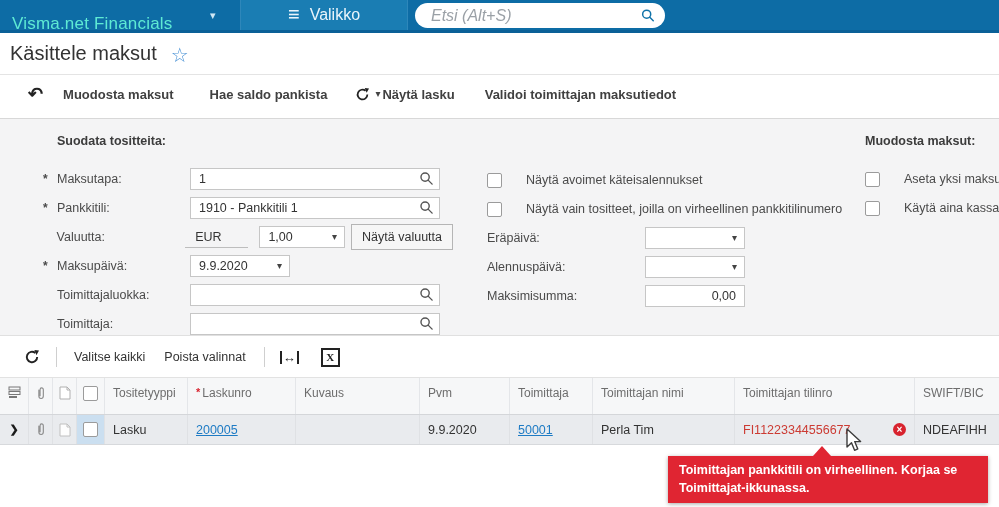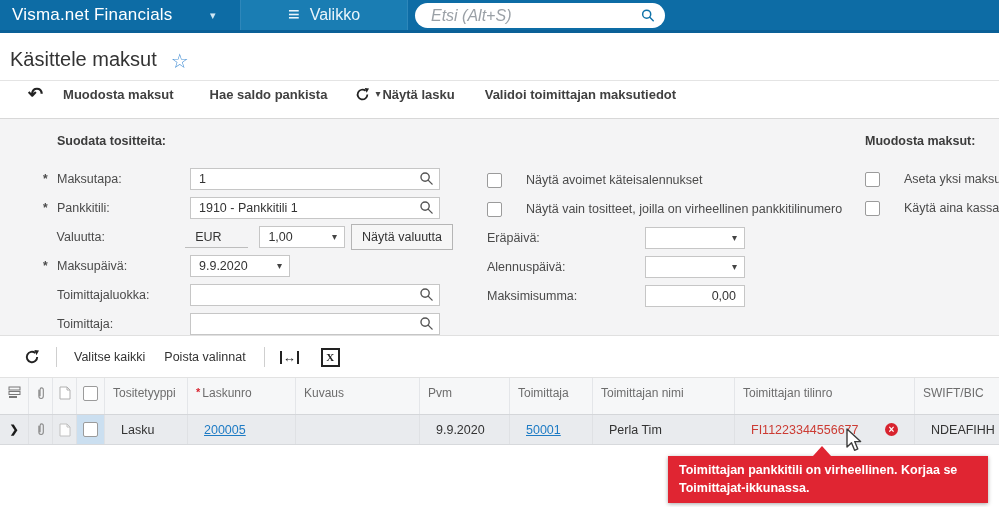--- a/index.html
+++ b/index.html
@@ -2,35 +2,35 @@
 <html><head>
 <meta charset="utf-8">
 <style>
   html,body{margin:0;padding:0}
   body{width:999px;height:507px;overflow:hidden;position:relative;background:#fff;
        font-family:"Liberation Sans",sans-serif;-webkit-font-smoothing:antialiased}
 
   
   .topbar{position:absolute;top:0;left:0;width:999px;height:30px;background:#0d6ca5;
           border-bottom:3px solid #0a6097}
-  .brand{position:absolute;left:12px;top:5px;font-size:17px;color:#ffffff;letter-spacing:.2px}
+  .brand{position:absolute;left:12px;top:14px;font-size:17px;color:#5eead4;letter-spacing:.2px}
   .brand-caret{position:absolute;left:210px;top:9px;font-size:11px;color:#cfe7f4}
   .menu-seg{position:absolute;left:240px;top:0;width:166px;height:30px;background:#1a7db3;
             border-left:1px solid #2e87ba;border-right:1px solid #2e87ba;
             display:flex;align-items:center;justify-content:center;gap:10px;color:#eaf5fb}
   .menu-glyph{font-size:20px;line-height:1;margin-top:-2px}
   .menu-label{font-size:16px}
   .search-pill{position:absolute;left:415px;top:3px;width:250px;height:25px;background:#fff;
                border-radius:13px;display:flex;align-items:center;padding:0 10px 0 14px;box-sizing:border-box}
   .search-pill input{border:none;outline:none;flex:1;background:transparent;font-family:inherit;
                      font-size:16px;font-style:italic;color:#555}
   .search-pill input::placeholder{color:#9aa0a6;font-style:italic}
 
   
-  .titlebar{position:absolute;top:39px;left:0;width:999px;height:42px;border-bottom:1px solid #e4e4e4;
+  .titlebar{position:absolute;top:33px;left:0;width:999px;height:42px;border-bottom:1px solid #e4e4e4;
             display:flex;align-items:center;padding-left:10px;box-sizing:border-box}
   .page-title{font-size:20px;color:#333}
   .fav-star{font-size:20px;color:#4d94d6;margin-left:14px;margin-top:2px}
 
   
   .toolbar{position:absolute;top:76px;left:0;width:999px;height:36px;display:flex;align-items:center}
   .tbtn{font-size:13px;font-weight:600;color:#404040;white-space:nowrap;cursor:default}
   .undo-glyph{font-size:18px;font-weight:bold;color:#222;margin-left:28px;line-height:1}
   .refresh-wrap{display:flex;align-items:center;gap:5px}
   .caret{font-size:10px;color:#444;line-height:1}
@@ -76,21 +76,21 @@
               font-family:"Liberation Serif",serif}
 
   
   .grid{position:absolute;top:377px;left:0;width:1035px}
   .grid-header{display:flex;height:38px;background:#f6f7f8;border-top:1px solid #e2e2e2;
                border-bottom:1px solid #d4d6d9;box-sizing:border-box}
   .hcell{box-sizing:border-box;border-right:1px solid #e4e6e9;padding:8px 10px 0 8px;font-size:12px;
          color:#6d6d6d;overflow:hidden;white-space:nowrap}
   .hicon{display:flex;justify-content:center;padding:8px 0 0 0}
   .grid-row{display:flex;height:30px;background:#e9ebee;border-bottom:1px solid #d7d9dc;box-sizing:border-box}
-  .rcell{box-sizing:border-box;border-right:1px solid #dfe1e4;padding:0 16px;font-size:12.5px;color:#333;
+  .rcell{box-sizing:border-box;border-right:1px solid #dfe1e4;padding:0 8px;font-size:12.5px;color:#333;
          display:flex;align-items:center;overflow:hidden;white-space:nowrap}
   .ricon{justify-content:center;padding:0}
   .c0{width:29px}.c1{width:24px}.c2{width:24px}.c3{width:28px}.c4{width:83px}.c5{width:108px}
   .c6{width:124px}.c7{width:90px}.c8{width:83px}.c9{width:142px}.c10{width:180px}.c11{width:120px}
   .cb-cell{background:#cbdff0}
   .req-red{color:#d8232e;font-size:11px;font-weight:bold;margin-right:2px;vertical-align:top}
   .link{color:#1e7bc4;text-decoration:underline;cursor:pointer}
   .row-arrow{font-size:11px;font-weight:bold;color:#1a1a1a}
   .tilinro-cell{justify-content:space-between}
   .red-text{color:#cc3b33}

